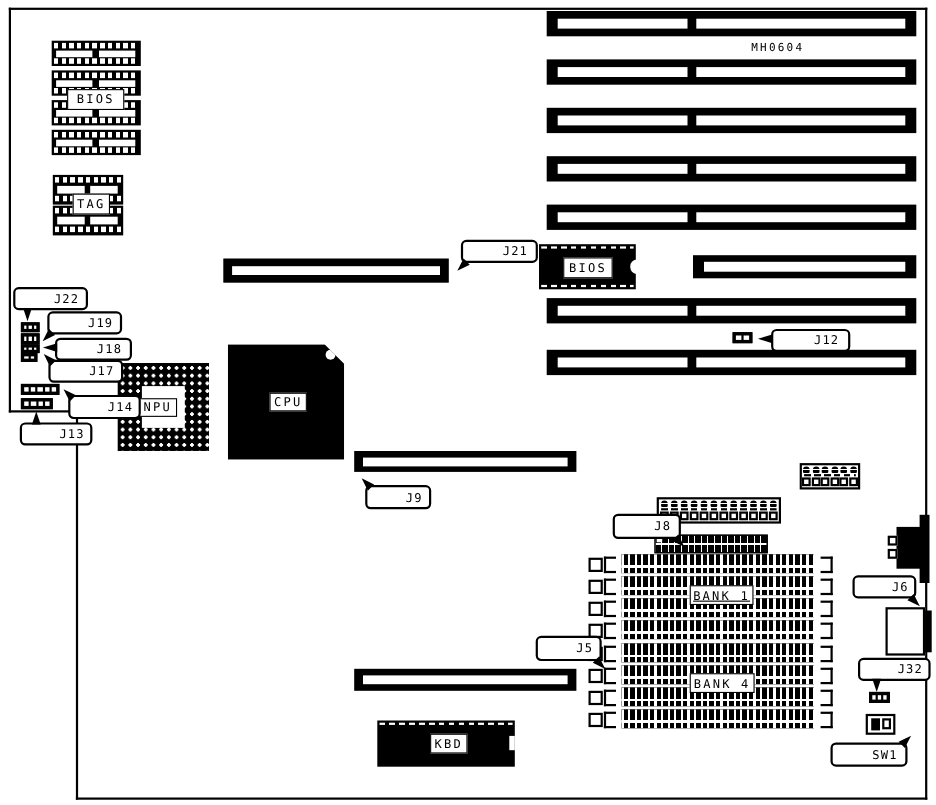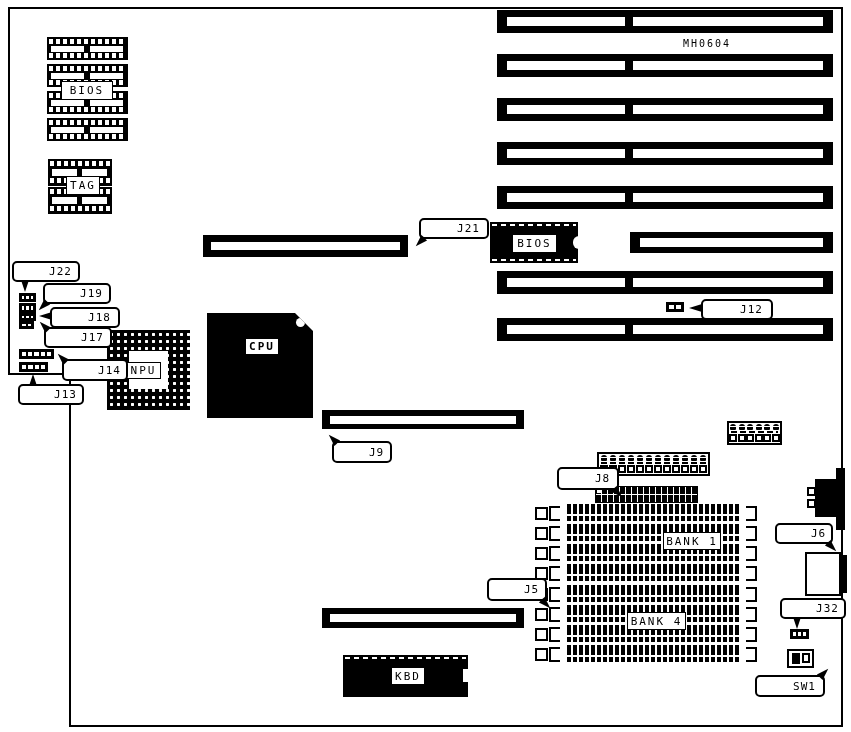--- a/index.html
+++ b/index.html
@@ -145,21 +145,21 @@
   <div class="abs" style="left:107px;top:330px;width:83px;height:80px;background-color:#000;
               background-image:radial-gradient(#fff 28%,transparent 34%);background-size:7px 7px;background-position:1px 1px;">
     <div class="abs" style="left:22px;top:21px;width:39px;height:38px;background:#fff;"></div>
   </div>
   <div class="lbl" style="left:126px;top:362px;width:33px;height:15px;">NPU</div>
 
   <div class="abs ink" style="left:207px;top:313px;width:106px;height:105px;
               clip-path:polygon(0 0,88px 0,106px 18px,106px 105px,0 105px);">
     <div class="abs" style="left:89px;top:5px;width:9px;height:9px;border-radius:50%;background:#fff;"></div>
   </div>
-  <div class="lbl" style="left:245px;top:338px;width:32px;height:15px;font-weight:bold;">CPU</div>
+  <div class="lbl" style="left:245px;top:357px;width:32px;height:15px;">CPU</div>
 
   <div class="abs ink" style="left:490px;top:222px;width:88px;height:41px;">
     <div class="dash-line" style="left:2px;right:2px;top:2px;"></div>
     <div class="dash-line" style="left:2px;right:2px;bottom:2px;"></div>
     <div class="abs" style="right:-1px;top:14px;width:6px;height:13px;background:#fff;border-radius:7px 0 0 7px;"></div>
   </div>
   <div class="lbl" style="left:512px;top:234px;width:43px;height:17px;">BIOS</div>
 
   <div class="abs ink" style="left:343px;top:655px;width:125px;height:42px;">
     <div class="dash-line" style="left:2px;right:2px;top:2px;"></div>
@@ -277,21 +277,21 @@
         <div class="bar" style=""></div>
         <div class="clip" style="left:211px;border-left:none;"></div>
       </div>
       <div class="simm" style="left:535px;top:645px;width:228px;height:17px;">
         <div class="sq" style=""></div>
         <div class="clip" style="left:14px;border-right:none;"></div>
         <div class="bar" style=""></div>
         <div class="clip" style="left:211px;border-left:none;"></div>
       </div>
     </div>
-  <div class="lbl" style="left:663px;top:532px;width:56px;height:16px;">BANK 1</div>
+  <div class="lbl" style="left:627px;top:532px;width:56px;height:16px;text-decoration:underline;">BANK 1</div>
   <div class="lbl" style="left:627px;top:612px;width:57px;height:16px;">BANK 4</div>
 
   <div class="abs ink" style="left:815px;top:479px;width:26px;height:38px;"></div>
   <div class="abs ink" style="left:836px;top:468px;width:9px;height:62px;"></div>
   <div class="abs" style="left:807px;top:487px;width:9px;height:9px;background:#fff;border:2px solid #000;box-sizing:border-box;"></div>
   <div class="abs" style="left:807px;top:499px;width:9px;height:9px;background:#fff;border:2px solid #000;box-sizing:border-box;"></div>
 
   <div class="abs" style="left:805px;top:552px;width:36px;height:44px;background:#fff;border:2px solid #000;box-sizing:border-box;"></div>
   <div class="abs ink" style="left:841px;top:555px;width:6px;height:38px;"></div>
 

